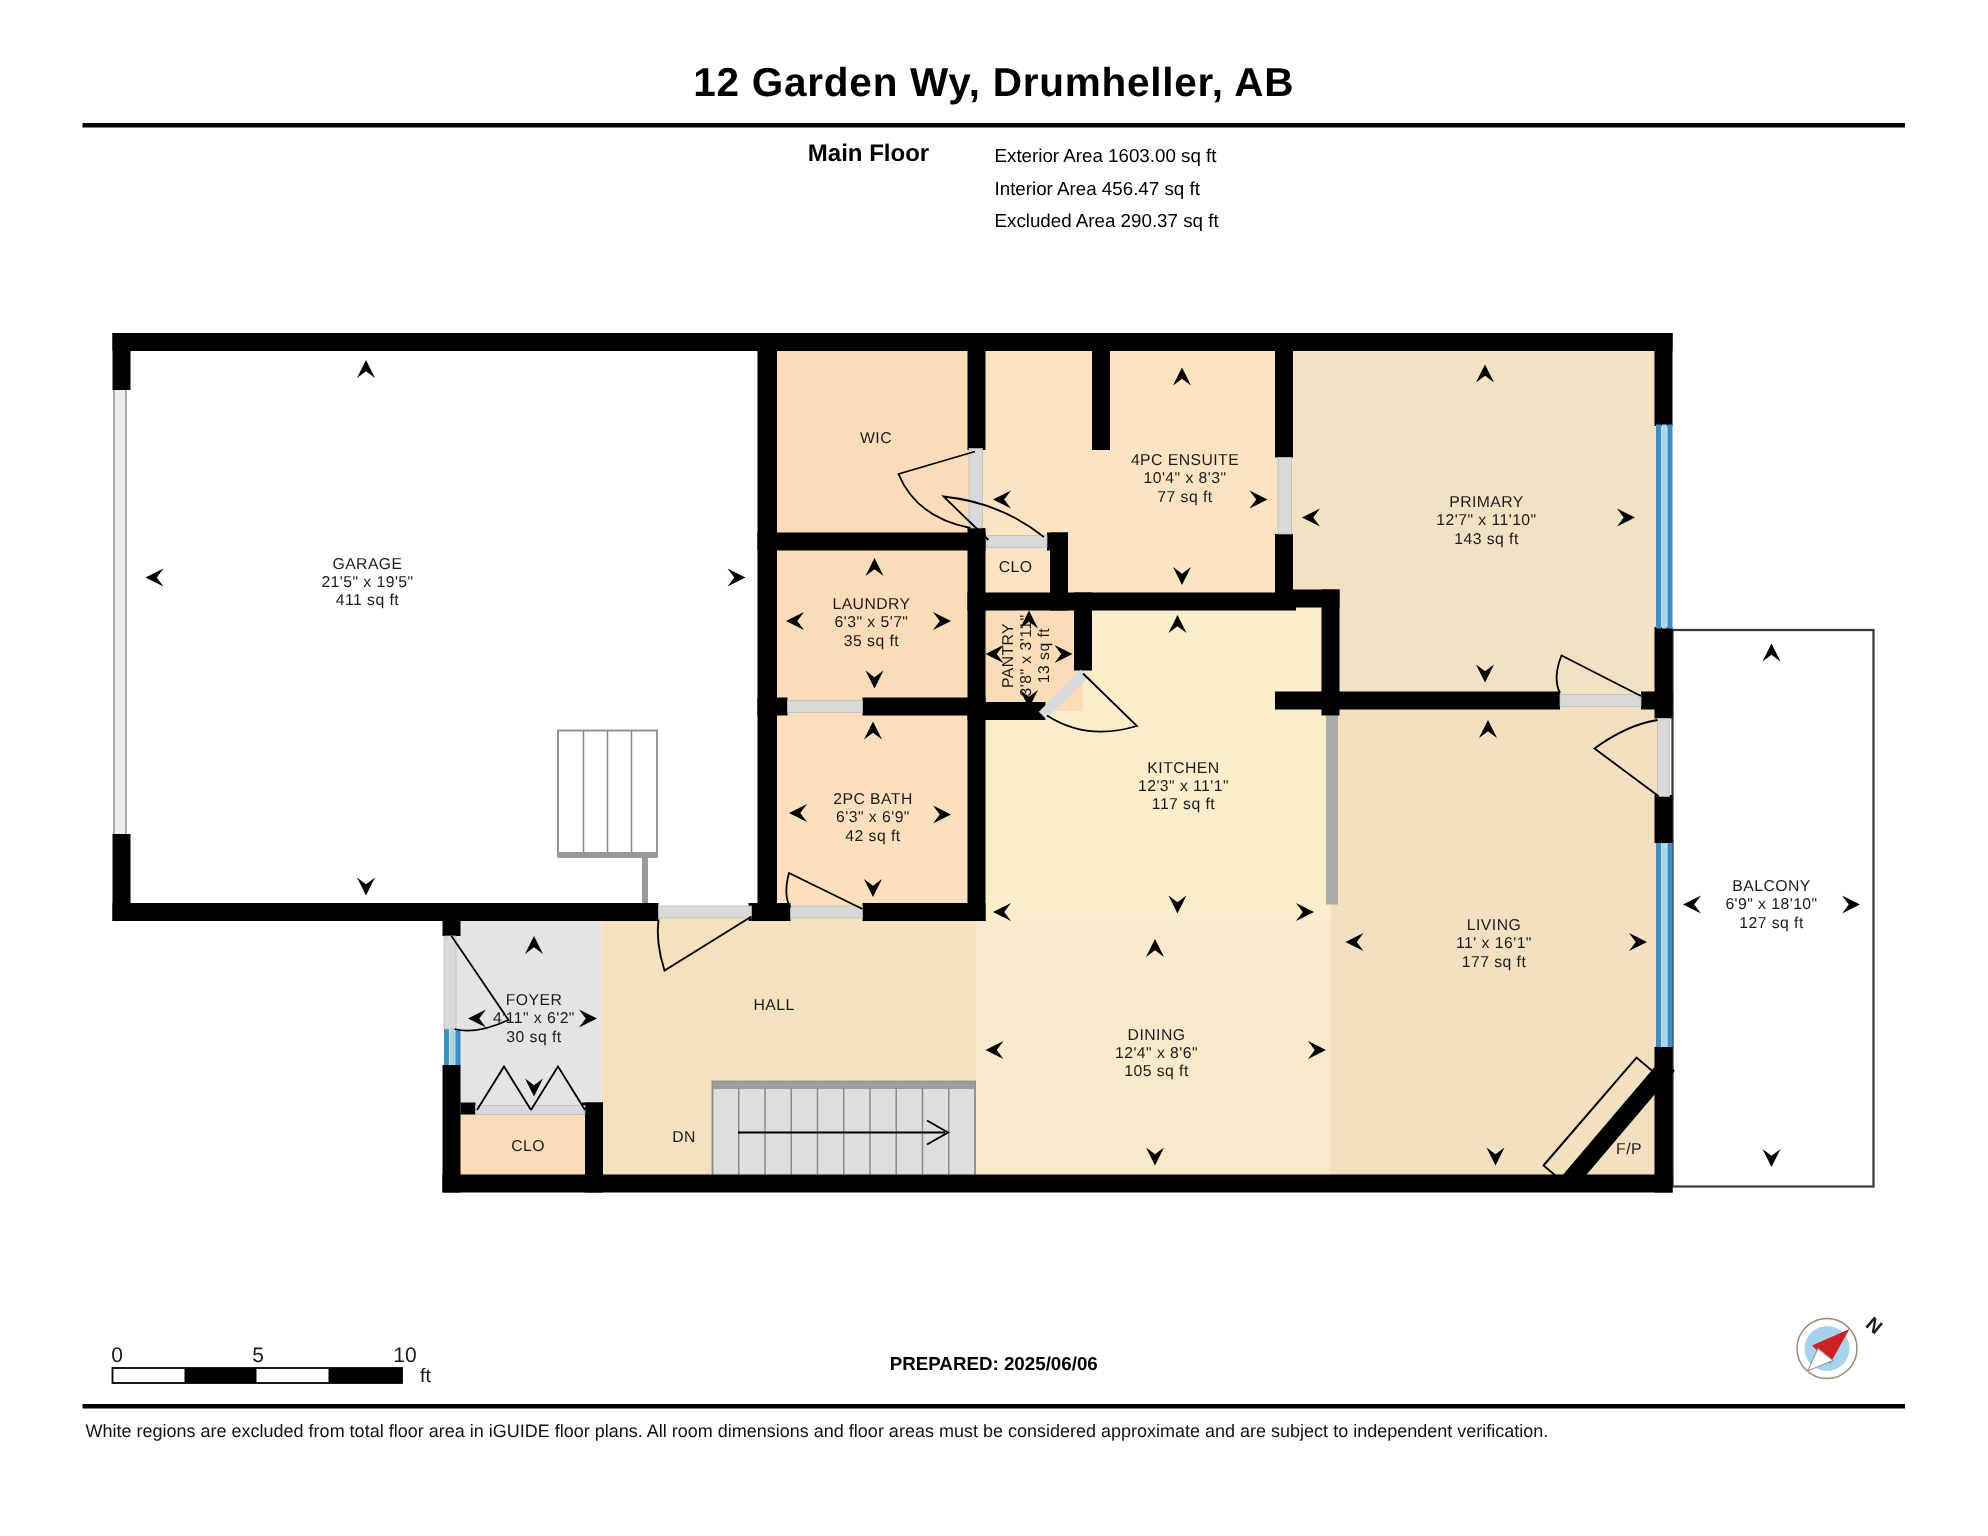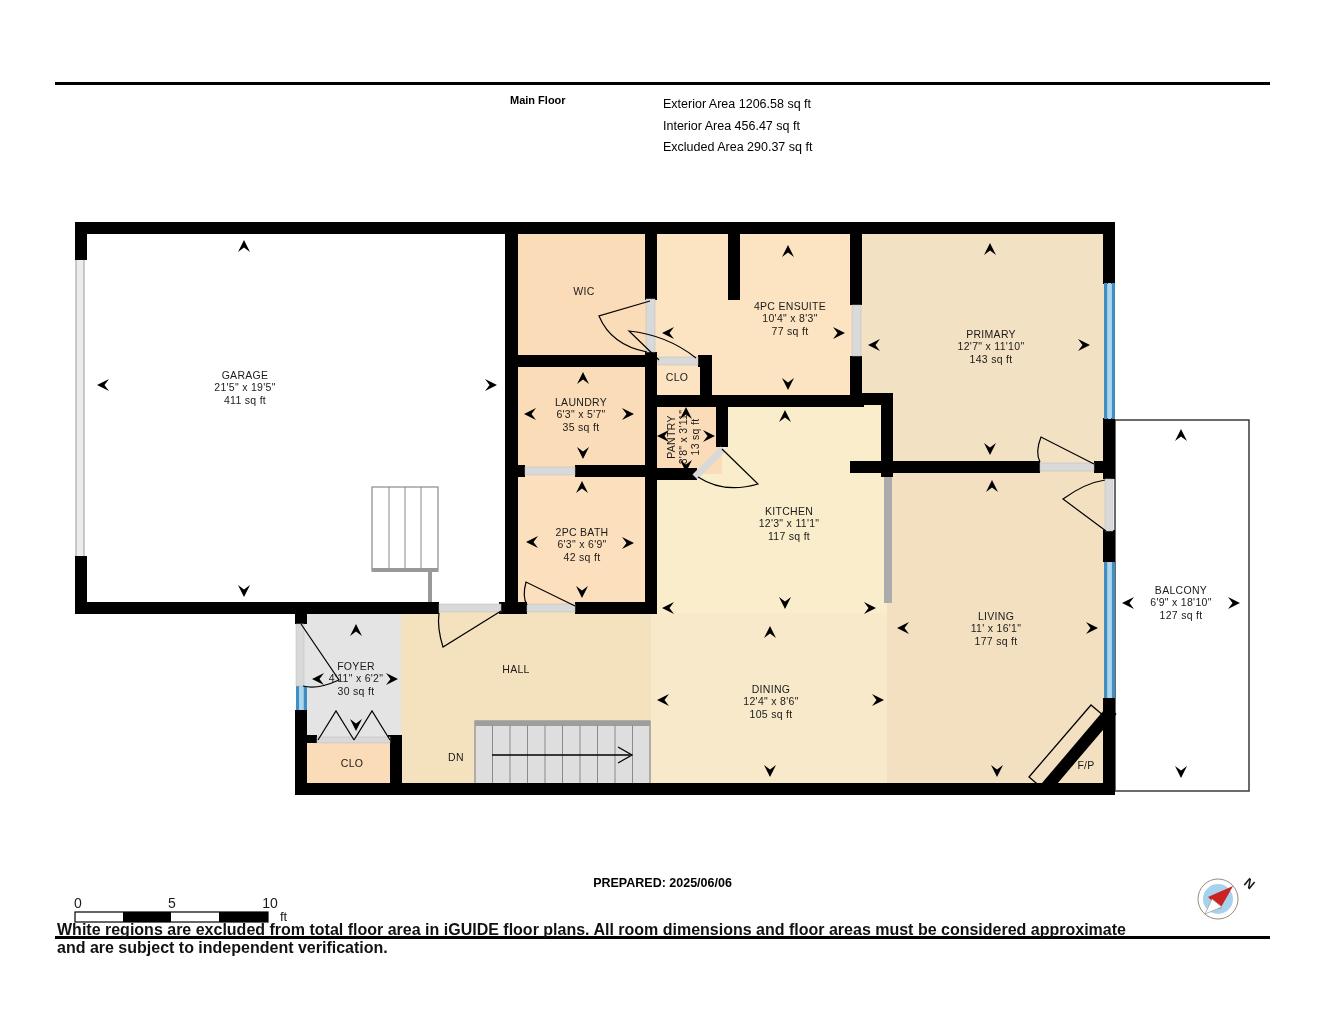--- a/index.html
+++ b/index.html
@@ -3,37 +3,38 @@
 <meta charset="utf-8">
 <style>
   html,body{margin:0;padding:0;background:#fff;}
   .page{position:relative;width:1325px;height:1024px;background:#fff;overflow:hidden;
         font-family:"Liberation Sans",sans-serif;color:#000;}
   .title{position:absolute;top:40px;left:0;width:1325px;text-align:center;
          font-size:27px;font-weight:bold;letter-spacing:.5px;}
   .rule{position:absolute;left:55px;width:1215px;height:3px;background:#000;}
   .rule-top{top:82px;}
   .rule-bottom{top:936px;}
-  .floor-label{position:absolute;top:94px;left:510px;width:138px;text-align:left;
-               font-size:11px;font-weight:bold;}
+  .floor-label{position:absolute;top:94px;left:510px;width:138px;text-align:center;
+               font-size:16px;font-weight:bold;}
   .stats{position:absolute;top:94px;left:663px;font-size:12.5px;line-height:21.5px;}
-  .prepared{position:absolute;top:876px;left:0;width:1325px;text-align:center;
+  .prepared{position:absolute;top:902px;left:0;width:1325px;text-align:center;
             font-size:12.5px;font-weight:600;}
-  .disclaimer{position:absolute;top:921px;left:57px;width:1100px;font-size:16px;color:#111;font-weight:bold;}
+  .disclaimer{position:absolute;top:947px;left:57px;width:1100px;font-size:12px;color:#111;}
   #plan-svg{position:absolute;top:0;left:0;}
   #plan-svg text{font-family:"Liberation Sans",sans-serif;fill:#1a1a1a;}
 </style>
 </head>
 <body>
 
 <div class="page">
+  <div class="title">12 Garden Wy, Drumheller, AB</div>
   <div class="rule rule-top"></div>
   <div class="floor-label">Main Floor</div>
   <div class="stats">
-    <div>Exterior Area 1206.58 sq ft</div>
+    <div>Exterior Area 1603.00 sq ft</div>
     <div>Interior Area 456.47 sq ft</div>
     <div>Excluded Area 290.37 sq ft</div>
   </div>
 
   <svg id="plan-svg" width="1325" height="1024" viewBox="0 0 1325 1024" xmlns="http://www.w3.org/2000/svg">
       <rect x="1115" y="420" width="134" height="371" fill="#fff" stroke="#3a3a3a" stroke-width="1.5"></rect>
       <g>
         <rect x="81" y="228" width="430" height="380" fill="#FFFFFF"></rect>
         <rect x="651" y="228" width="205" height="173" fill="#FCE3C2"></rect>
         <rect x="856" y="228" width="253" height="239" fill="#F3E1C3"></rect>

